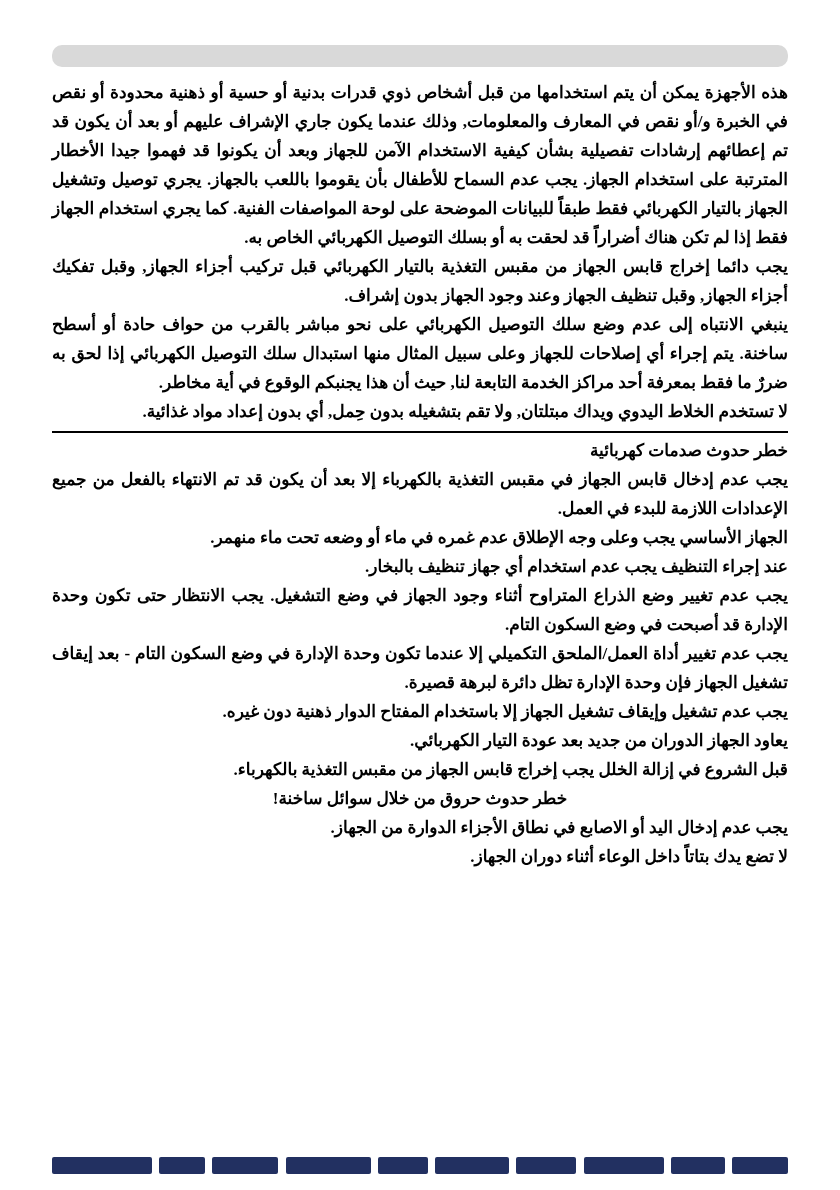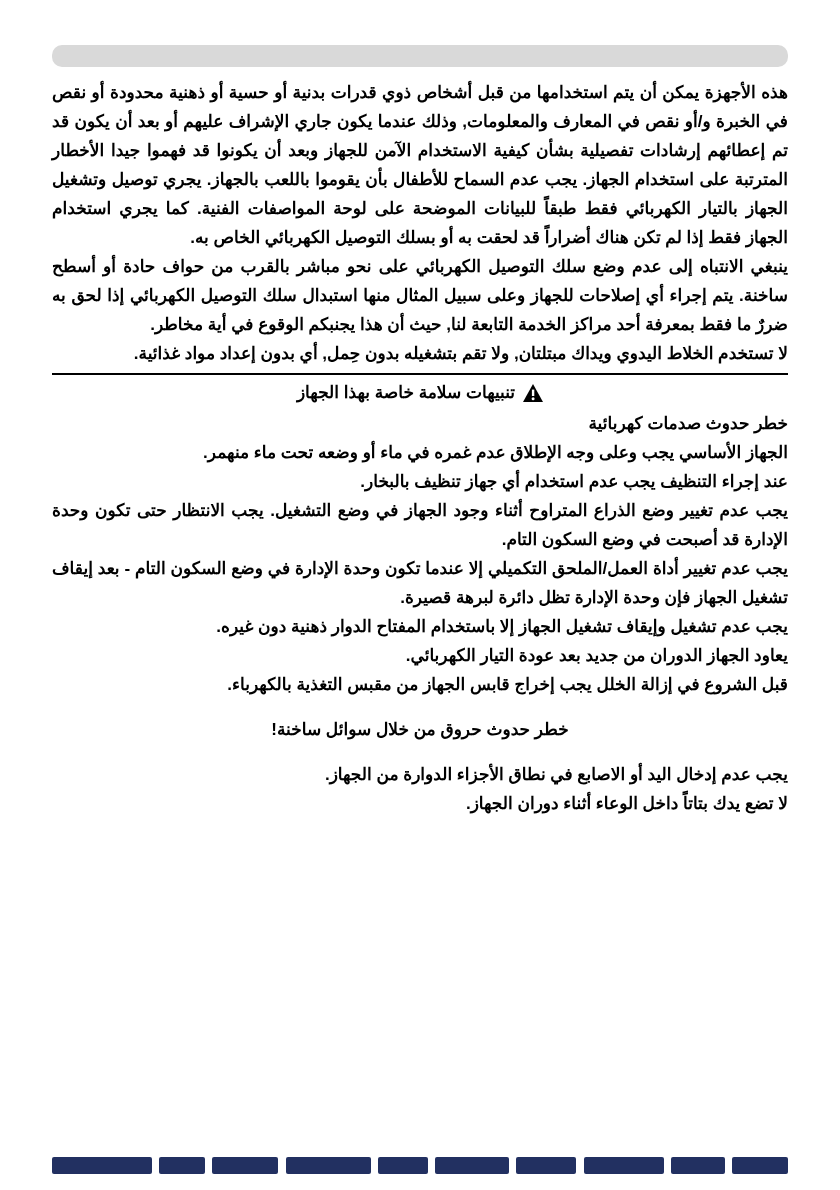--- a/index.html
+++ b/index.html
@@ -1,20 +1,20 @@
 <!DOCTYPE html>
 <html lang="ar"><head>
 <meta charset="utf-8">
 <style>
   html,body{margin:0;padding:0;background:#ffffff;}
   .page{
     position:relative;
     width:840px;height:1190px;
     background:#ffffff;
-    font-family:Liberation Sans, sans-serif;
+    font-family:Liberation Serif, serif;
     font-weight:bold;
     color:#000;
     overflow:hidden;
   }
   .header-bar{
     position:absolute;top:45px;left:52px;
     width:736px;height:22px;
     background:#d9d9d9;border-radius:10px;
   }
   .content{
@@ -35,57 +35,49 @@
   }
   .section-heading{
     display:flex;align-items:center;justify-content:center;
     gap:8px;height:29px;margin:2px 0;
   }
   .warn-icon{display:inline-flex;align-items:center;}
   .danger-heading{
     margin:0;text-align:right;text-align-last:right;-moz-text-align-last:right;
   }
   .danger-heading-center{
-    margin:16px;text-align:center;text-align-last:center;-moz-text-align-last:center;
+    margin:0;text-align:center;text-align-last:center;-moz-text-align-last:center;
   }
   .footer-redacted{
     position:absolute;left:52px;bottom:16px;width:736px;height:17px;
     display:flex;justify-content:space-between;align-items:stretch;
   }
   .footer-redacted .seg{
     background:#223061;border-radius:2px;height:100%;
   }
 </style>
 </head>
 <body>
 
 <div class="page">
 
   <div class="header-bar"></div>
 
   <div class="content">
 
     <p class="para">هذه الأجهزة يمكن أن يتم استخدامها من قبل أشخاص ذوي قدرات بدنية أو حسية أو ذهنية محدودة أو نقص في الخبرة و/أو نقص في المعارف والمعلومات, وذلك عندما يكون جاري الإشراف عليهم أو بعد أن يكون قد تم إعطائهم إرشادات تفصيلية بشأن كيفية الاستخدام الآمن للجهاز وبعد أن يكونوا قد فهموا جيدا الأخطار المترتبة على استخدام الجهاز. يجب عدم السماح للأطفال بأن يقوموا باللعب بالجهاز. يجري توصيل وتشغيل الجهاز بالتيار الكهربائي فقط طبقاً للبيانات الموضحة على لوحة المواصفات الفنية. كما يجري استخدام الجهاز فقط إذا لم تكن هناك أضراراً قد لحقت به أو بسلك التوصيل الكهربائي الخاص به.</p>
+    <p class="para">يجب دائما إخراج قابس الجهاز من مقبس التغذية بالتيار الكهربائي قبل تركيب أجزاء الجهاز, وقبل تفكيك أجزاء الجهاز, وقبل تنظيف الجهاز وعند وجود الجهاز بدون إشراف.</p>
     <p class="para">ينبغي الانتباه إلى عدم وضع سلك التوصيل الكهربائي على نحو مباشر بالقرب من حواف حادة أو أسطح ساخنة. يتم إجراء أي إصلاحات للجهاز وعلى سبيل المثال منها استبدال سلك التوصيل الكهربائي إذا لحق به ضررٌ ما فقط بمعرفة أحد مراكز الخدمة التابعة لنا, حيث أن هذا يجنبكم الوقوع في أية مخاطر.</p>
     <p class="para">لا تستخدم الخلاط اليدوي ويداك مبتلتان, ولا تقم بتشغيله بدون حِمل, أي بدون إعداد مواد غذائية.</p>
 
     <div class="rule"></div>
 
-    <div class="section-heading">
-      <span class="warn-icon">
-        <svg width="20" height="18" viewBox="0 0 20 18" aria-hidden="true">
-          <path d="M10 0 L20 18 L0 18 Z" fill="#000"></path>
-          <rect x="8.9" y="5.6" width="2.4" height="6.4" fill="#fff"></rect>
-          <circle cx="10.1" cy="14.8" r="1.5" fill="#fff"></circle>
-        </svg>
-      </span>
-      <span>تنبيهات سلامة خاصة بهذا الجهاز</span>
-    </div>
 
     <p class="danger-heading">خطر حدوث صدمات كهربائية</p>
+    <p class="para">يجب عدم إدخال قابس الجهاز في مقبس التغذية بالكهرباء إلا بعد أن يكون قد تم الانتهاء بالفعل من جميع الإعدادات اللازمة للبدء في العمل.</p>
     <p class="para">الجهاز الأساسي يجب وعلى وجه الإطلاق عدم غمره في ماء أو وضعه تحت ماء منهمر.</p>
     <p class="para">عند إجراء التنظيف يجب عدم استخدام أي جهاز تنظيف بالبخار.</p>
     <p class="para">يجب عدم تغيير وضع الذراع المتراوح أثناء وجود الجهاز في وضع التشغيل. يجب الانتظار حتى تكون وحدة الإدارة قد أصبحت في وضع السكون التام.</p>
     <p class="para">يجب عدم تغيير أداة العمل/الملحق التكميلي إلا عندما تكون وحدة الإدارة في وضع السكون التام - بعد إيقاف تشغيل الجهاز فإن وحدة الإدارة تظل دائرة لبرهة قصيرة.</p>
     <p class="para">يجب عدم تشغيل وإيقاف تشغيل الجهاز إلا باستخدام المفتاح الدوار ذهنية دون غيره.</p>
     <p class="para">يعاود الجهاز الدوران من جديد بعد عودة التيار الكهربائي.</p>
     <p class="para">قبل الشروع في إزالة الخلل يجب إخراج قابس الجهاز من مقبس التغذية بالكهرباء.</p>
     <p class="danger-heading-center">خطر حدوث حروق من خلال سوائل ساخنة!</p>
     <p class="para">يجب عدم إدخال اليد أو الاصابع في نطاق الأجزاء الدوارة من الجهاز.</p>
     <p class="para">لا تضع يدك بتاتاً داخل الوعاء أثناء دوران الجهاز.</p>

